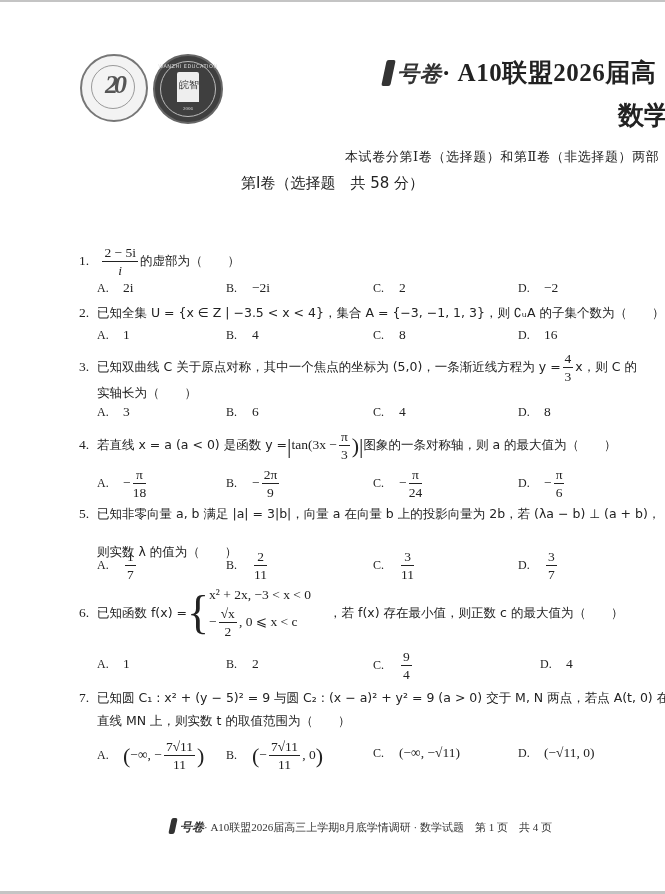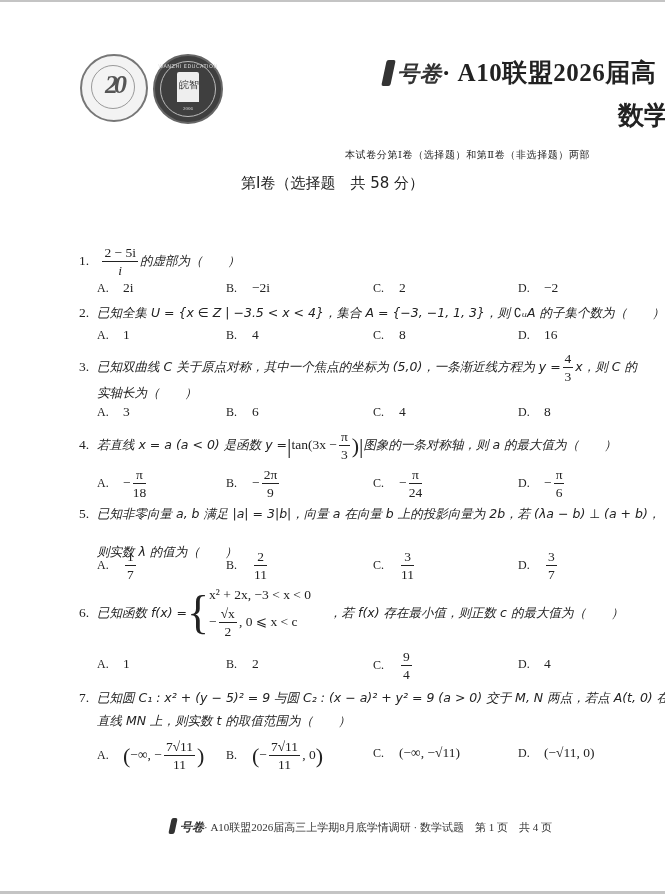--- a/index.html
+++ b/index.html
@@ -20,35 +20,35 @@
   .logo2 .gate { position:absolute; left:22px; top:16px; width:22px; height:30px; background:#eee; border-radius:2px 2px 0 0; }
   .logo2 .gatetxt { position:absolute; left:22px; top:22px; width:22px; text-align:right; font-size:10px; color:#333; font-family:"DejaVu Sans",sans-serif; }
   .logo2 .year { position:absolute; left:0; top:50px; width:66px; text-align:center; font-size:5px; color:#ddd; }
   .logo2 .edu { position:absolute; left:0; top:7px; width:66px; text-align:center; font-size:5px; color:#ddd; font-family:"DejaVu Sans",sans-serif; letter-spacing:0.5px; }
 
   
   .brand-stroke { display:inline-block; width:9px; height:26px; background:#333; transform:skewX(-12deg); border-radius:2px; vertical-align:-5px; margin-right:4px; }
   .title1 { position:absolute; left:384px; top:56px; font-size:25px; font-weight:bold; color:#222; white-space:nowrap; letter-spacing:0.5px; }
   .title1 .brand { font-style:italic; font-family:"DejaVu Sans",sans-serif; font-weight:bold; font-size:22px; color:#333; }
   .title2 { position:absolute; left:618px; top:98px; font-size:26px; font-weight:bold; white-space:nowrap; }
-  .intro { position:absolute; left:345px; top:148px; font-size:10px; white-space:nowrap; letter-spacing:0.6px; }
+  .intro { position:absolute; left:345px; top:148px; font-size:13px; white-space:nowrap; letter-spacing:0.6px; }
 
   .sec-title { position:absolute; left:0; width:665px; top:174px; text-align:center; font-size:15px; font-family:"DejaVu Sans",sans-serif; white-space:pre; }
   .sec-desc { position:absolute; left:79px; top:198px; width:570px; font-size:13px; font-family:"DejaVu Sans",sans-serif; line-height:20px; }
   .sec-desc .ind { padding-left:20px; }
 
   .q { position:absolute; left:79px; font-size:13.5px; white-space:nowrap; line-height:20px; }
   .q .num { display:inline-block; width:18px; }
   .i { font-style:italic; }
   .frac { display:inline-block; vertical-align:middle; text-align:center; margin:0 2px; }
   .frac .n { display:block; border-bottom:1px solid #222; padding:0 2px; line-height:17px; }
   .frac .d { display:block; line-height:17px; }
   .opt { position:absolute; font-size:13.5px; white-space:nowrap; }
   .opt .lab { display:inline-block; width:26px; font-size:12px; }
-  .cn { font-family:"DejaVu Sans",sans-serif; font-size:12.5px;font-style:italic; }
+  .cn { font-family:"DejaVu Sans",sans-serif; font-size:12.5px; }
   .big { font-size:22px; vertical-align:middle; }
   .brace { font-size:46px; vertical-align:middle; line-height:40px; }
 
   .footer { position:absolute; left:158px; top:818px; font-size:11px; white-space:nowrap; color:#333;padding-left:12px; }
   .footer .brand-stroke { width:6px; height:16px; vertical-align:-3px; }
   .footer .brand { font-style:italic; font-weight:bold; font-family:"DejaVu Sans",sans-serif; font-size:12px; }
 </style>
 </head>
 <body>
 
@@ -118,21 +118,21 @@
 <div class="opt" style="left:226px;top:548px"><span class="lab">B.</span><span class="frac"><span class="n">2</span><span class="d">11</span></span></div>
 <div class="opt" style="left:373px;top:548px"><span class="lab">C.</span><span class="frac"><span class="n">3</span><span class="d">11</span></span></div>
 <div class="opt" style="left:518px;top:548px"><span class="lab">D.</span><span class="frac"><span class="n">3</span><span class="d">7</span></span></div>
 
 <div class="q" style="top:585px">
   <span class="num" style="vertical-align:middle">6.</span><span class="cn" style="vertical-align:middle">已知函数 f(x) =</span><span class="brace">{</span><span style="display:inline-block;vertical-align:middle;width:120px"><span style="display:block">x² + 2x, −3 &lt; x &lt; 0</span><span style="display:block">−<span class="frac"><span class="n">√x</span><span class="d">2</span></span><span>, 0 ⩽ x &lt; c</span></span></span><span class="cn" style="vertical-align:middle">，若 f(x) 存在最小值，则正数 c 的最大值为（　　）</span>
 </div>
 <div class="opt" style="left:97px;top:656px"><span class="lab">A.</span><span>1</span></div>
 <div class="opt" style="left:226px;top:656px"><span class="lab">B.</span><span>2</span></div>
 <div class="opt" style="left:373px;top:648px"><span class="lab">C.</span><span class="frac"><span class="n">9</span><span class="d">4</span></span></div>
-<div class="opt" style="left:518px;top:656px"><span class="lab">D.</span><span>4</span></div>
+<div class="opt" style="left:540px;top:656px"><span class="lab">D.</span><span>4</span></div>
 
 <div class="q" style="top:688px">
   <span class="num">7.</span><span class="cn">已知圆 C₁ : x² + (y − 5)² = 9 与圆 C₂ : (x − a)² + y² = 9 (a &gt; 0) 交于 M, N 两点，若点 A(t, 0) 在</span>
 </div>
 <div class="q" style="top:711px;left:97px"><span class="cn">直线 MN 上，则实数 t 的取值范围为（　　）</span></div>
 <div class="opt" style="left:97px;top:738px"><span class="lab">A.</span><span class="big">(</span><span>−∞, −</span><span class="frac"><span class="n">7√11</span><span class="d">11</span></span><span class="big">)</span></div>
 <div class="opt" style="left:226px;top:738px"><span class="lab">B.</span><span class="big">(</span><span>−</span><span class="frac"><span class="n">7√11</span><span class="d">11</span></span><span>, 0</span><span class="big">)</span></div>
 <div class="opt" style="left:373px;top:745px"><span class="lab">C.</span>(<span>−∞, −√11</span>)</div>
 <div class="opt" style="left:518px;top:745px"><span class="lab">D.</span>(<span>−√11, 0</span>)</div>
 

